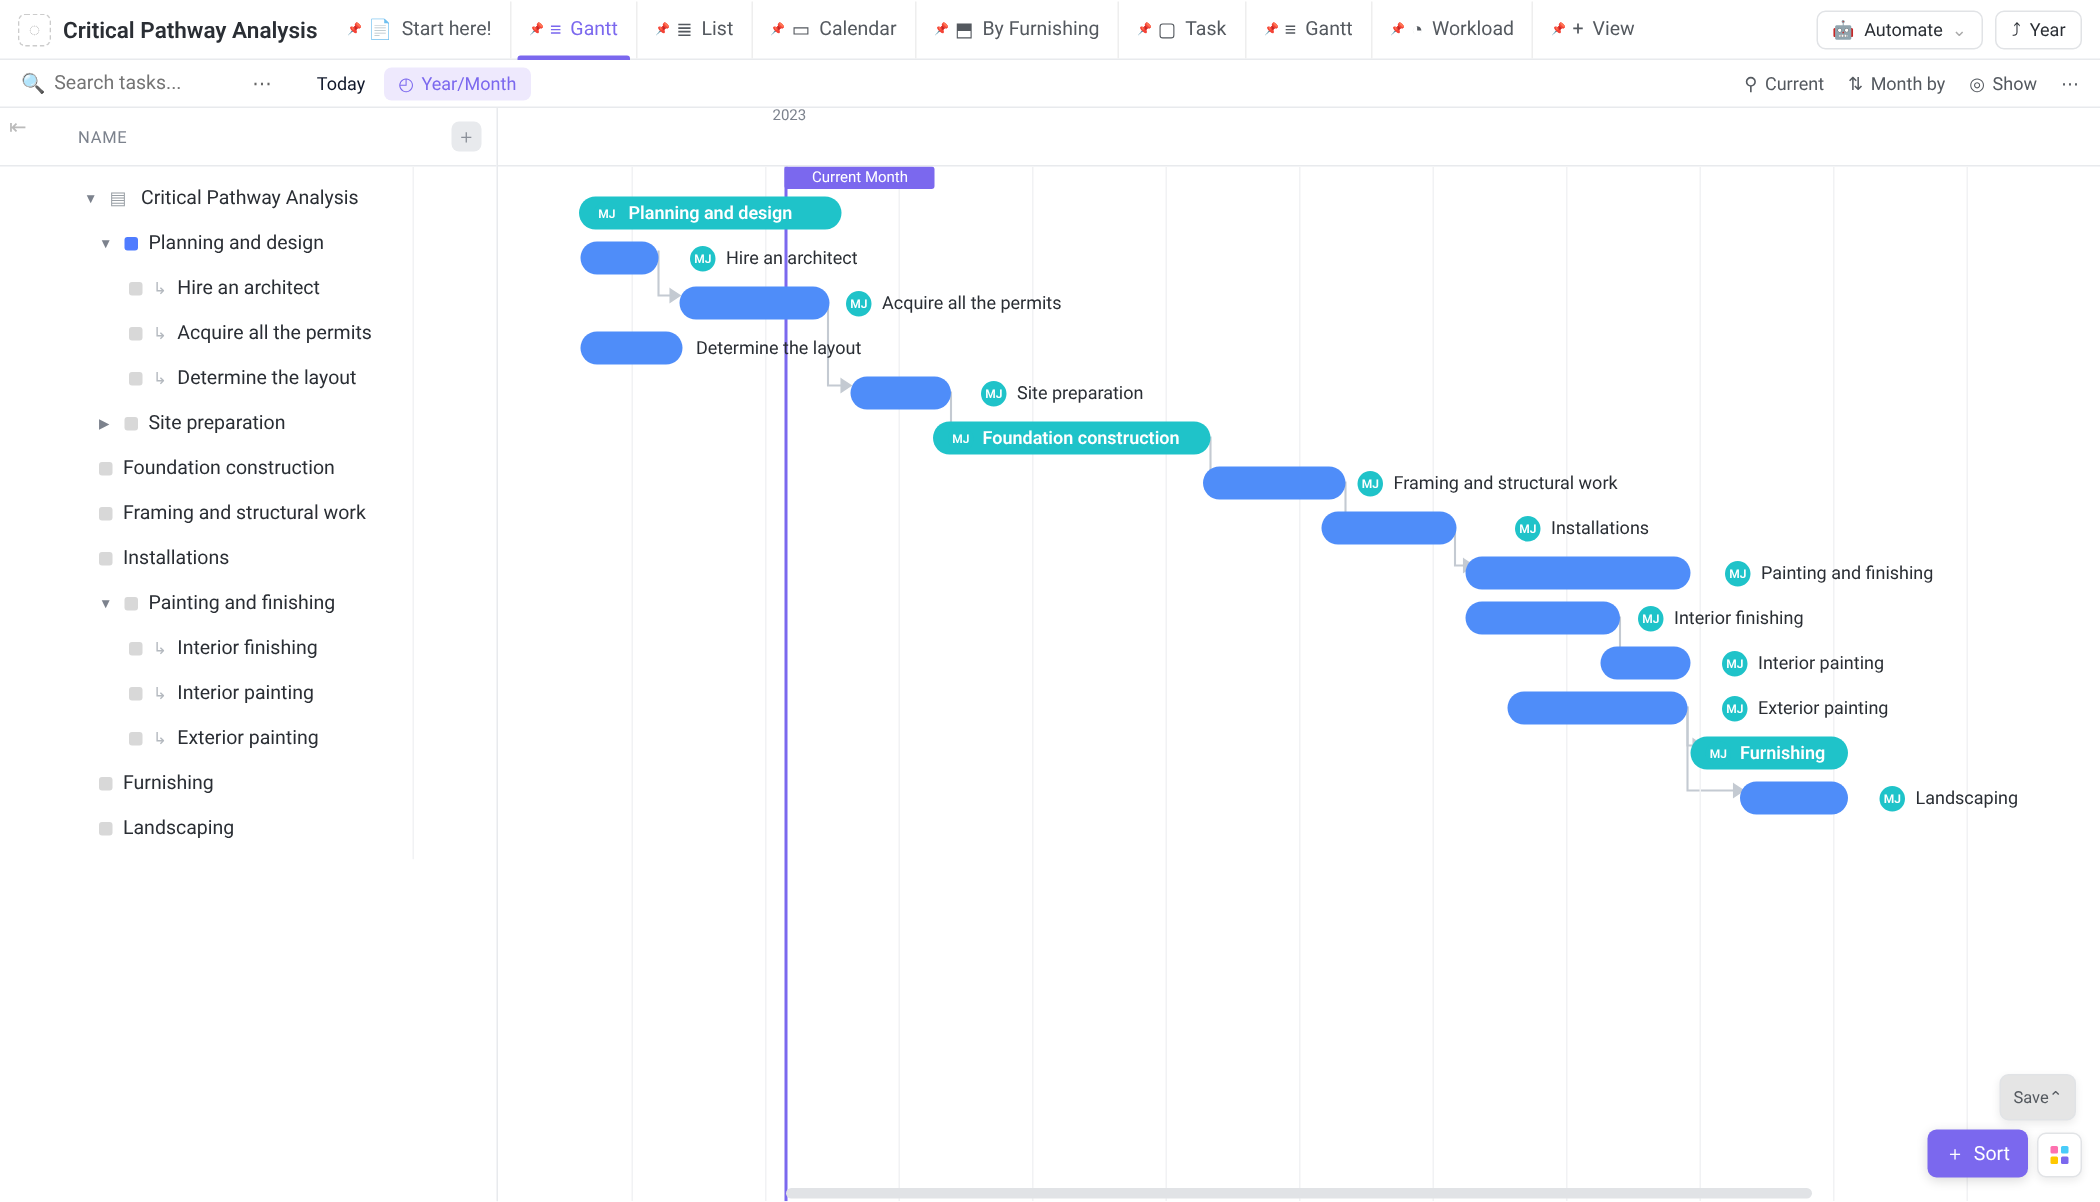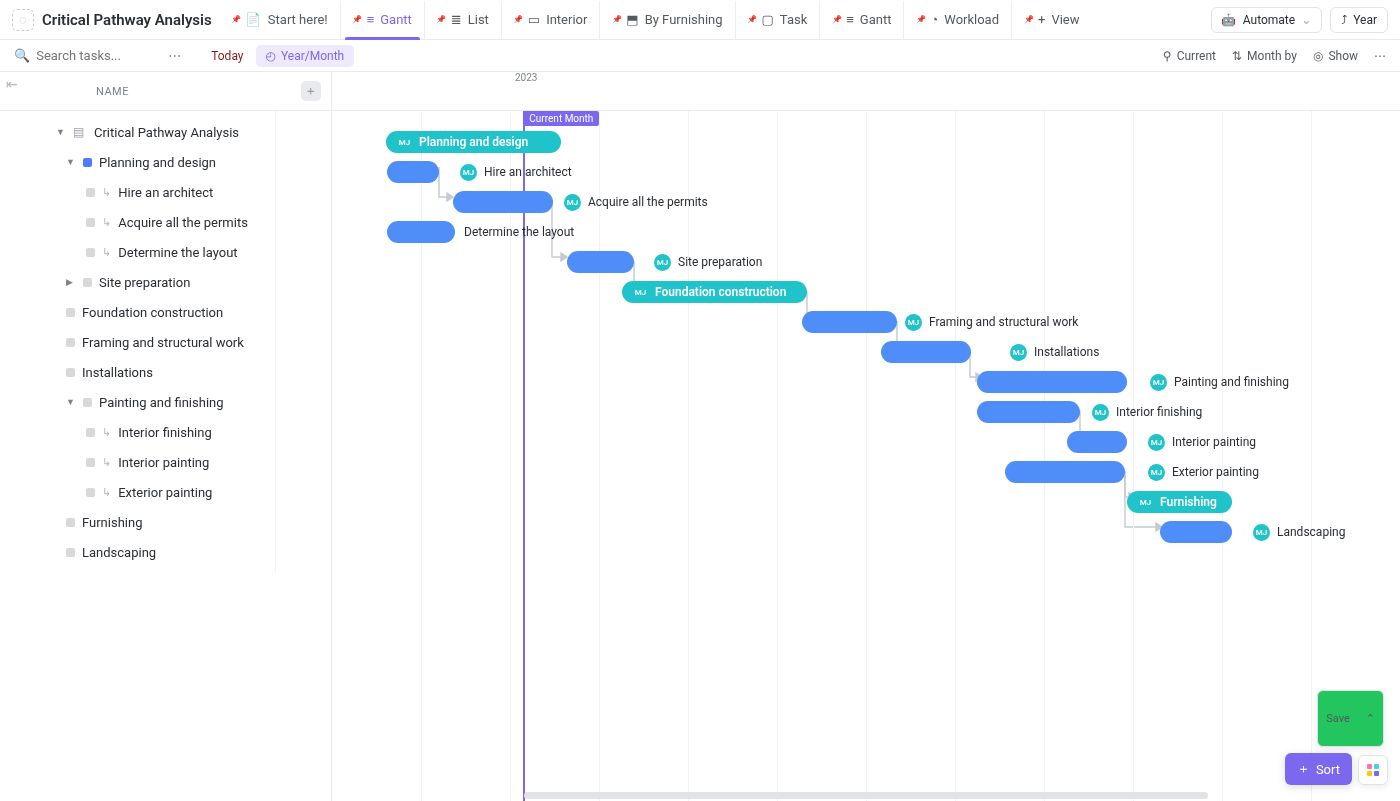--- a/index.html
+++ b/index.html
@@ -11,28 +11,28 @@
 .tab.first{border-left:none}
 .tab.active{color:#7b68ee}
 .tab.active::after{content:"";position:absolute;left:4px;right:4px;bottom:-1px;height:3px;background:#7b68ee;border-radius:2px 2px 0 0}
 .tab .ico{font-size:13px;color:inherit}
 .spacer{flex:1}
 .btn{display:flex;align-items:center;gap:6px;padding:5px 10px;border:1px solid #e1e3e6;border-radius:6px;cursor:pointer;font-size:12px;color:#2a2e34;background:#fff}
 .toolbar{height:32px;display:flex;align-items:center;border-bottom:1px solid #e8eaed;padding:0 14px;gap:12px}
 .search{display:flex;align-items:center;gap:6px;color:#9aa0a6;font-size:13px}
 .search input{border:none;outline:none;width:120px;font-size:13px;color:#2a2e34}
 .toolbar .dots{color:#666;cursor:pointer}
-.today-btn{color:#7f1d1d;cursor:pointer;font-size:12px;margin-left:18px}
+.today-btn{color:#0f172a;cursor:pointer;font-size:12px;margin-left:18px}
 .zoom-chip{background:#eee9fd;color:#7b68ee;padding:4px 10px;border-radius:5px;font-size:12px;display:flex;align-items:center;gap:5px;cursor:pointer}
 .right-tools{display:flex;align-items:center;gap:16px;color:#54595f;font-size:12px}
 .right-tools>div{display:flex;align-items:center;gap:5px;cursor:pointer}
 .main{display:flex;height:calc(100% - 72px);position:relative}
 .collapse-handle{position:absolute;left:6px;top:4px;color:#bbb;cursor:pointer;font-size:14px}
 .side{width:332px;border-right:1px solid #e8eaed;display:flex;flex-direction:column}
-.side-head{height:39px;border-bottom:1px solid #e8eaed;display:flex;align-items:center;padding:0 12px 0 96px;color:#7c828d;font-size:11px;letter-spacing:.5px;position:relative}
+.side-head{height:39px;border-bottom:1px solid #e8eaed;display:flex;align-items:center;padding:0 12px 0 52px;color:#7c828d;font-size:11px;letter-spacing:.5px;position:relative}
 .side-head .add{position:absolute;right:10px;width:20px;height:20px;background:#e8eaed;color:#8a8f98;border-radius:5px;display:flex;align-items:center;justify-content:center;cursor:pointer;font-size:13px}
 .tree{padding:6px 0;overflow:auto;position:relative}
 .tree::after{content:"";position:absolute;right:55px;top:0;bottom:0;width:1px;background:#f1f2f4}
 .row{height:30px;display:flex;align-items:center;gap:7px;cursor:pointer;padding-right:10px}
 .row.l0{padding-left:56px}
 .row.l1{padding-left:66px}
 .row.l2{padding-left:86px}
 .caret{width:10px;color:#7c828d;font-size:9px}
 .folder-ico{width:14px;color:#9aa0a6;font-size:12px}
 .status-sq{width:9px;height:9px;border-radius:2px;background:#d8d8d8;flex-shrink:0}
@@ -42,30 +42,30 @@
 .gantt{flex:1;position:relative;display:flex;flex-direction:column;overflow:hidden}
 .g-head{height:39px;border-bottom:1px solid #e8eaed;display:flex;flex-direction:row}
 .g-year{height:12px;position:relative}
 .g-year span{position:absolute;top:0;font-size:10px;color:#7c828d}
 .g-months{flex:1;display:flex}
 .g-months div{flex:1;text-align:center;font-size:11px;color:#7c828d;border-left:1px solid #f1f2f4;padding-top:6px}
 .g-months div:first-child{border-left:none}
 .g-body{flex:1;position:relative;overflow:hidden}
 .grid-col{position:absolute;top:0;bottom:0;border-right:1px solid #f1f2f4}
 .cur-month{position:absolute;top:0;bottom:0;border-right:2px solid #7b68ee}
-.cur-month .tag{position:absolute;top:0;left:0;background:#7b68ee;color:#fff;font-size:10px;padding:2px 6px;border-radius:2px;white-space:nowrap}
+.cur-month .tag{position:absolute;top:0;left:0;background:#7b68ee;color:#fff;font-size:10px;padding:2px 18px;border-radius:2px;white-space:nowrap}
 .bar-row{position:absolute;left:0;right:0;height:30px;display:flex;align-items:center}
 .bar{position:absolute;height:22px;border-radius:11px;background:#4f8df9;display:flex;align-items:center;padding:0 10px;color:#fff;font-size:12px;font-weight:600;gap:6px}
 .bar.teal{background:#1fc3c9}
 .bar.texted{justify-content:flex-start}
 .bar-label-out{position:absolute;display:flex;align-items:center;gap:7px;font-size:12px;color:#2a2e34}
 .avatar{width:17px;height:17px;border-radius:50%;background:#1fc3c9;color:#fff;font-size:8px;display:flex;align-items:center;justify-content:center;font-weight:600;flex-shrink:0}
 .dep{position:absolute;stroke:#c4cad2;stroke-width:1.4;fill:none}
 .dep .arrow{fill:#c4cad2}
-.float-save{position:absolute;right:16px;bottom:54px;background:#22c55e;border:1px solid #e1e3e6;border-radius:6px;padding:21px 8px;font-size:11px;color:#54595f;display:flex;align-items:center;gap:16px;cursor:pointer;box-shadow:0 2px 6px rgba(0,0,0,.08)}
+.float-save{position:absolute;right:16px;bottom:54px;background:#e5e5e5;border:1px solid #e1e3e6;border-radius:6px;padding:8px 8px;font-size:11px;color:#54595f;display:flex;align-items:center;gap:0;cursor:pointer;box-shadow:0 2px 6px rgba(0,0,0,.08)}
 .float-task{position:absolute;right:48px;bottom:16px;background:#7b68ee;color:#fff;border-radius:6px;padding:7px 12px;font-size:13px;display:flex;align-items:center;gap:6px;cursor:pointer;box-shadow:0 2px 8px rgba(0,0,0,.15)}
 .float-apps{position:absolute;right:12px;bottom:16px;width:30px;height:30px;border-radius:6px;background:#fff;border:1px solid #e1e3e6;display:flex;align-items:center;justify-content:center;cursor:pointer;box-shadow:0 2px 6px rgba(0,0,0,.08)}
 .dotgrid{display:grid;grid-template-columns:5px 5px;grid-template-rows:5px 5px;gap:2px}
 .dotgrid span{width:5px;height:5px;border-radius:1px}
 .scrollbar{position:absolute;bottom:0;left:0;right:0;height:12px;display:flex;align-items:center;justify-content:center}
 .scrollbar .thumb{height:7px;width:64%;background:#e1e3e6;border-radius:4px}
 .pin{font-size:8px;color:#9aa0a6;margin-right:-2px}
 </style>
 </head>
 <body>
@@ -85,21 +85,21 @@
         <span>Gantt</span>
       </div>
       <div class="tab">
         <span class="pin">📌</span>
         <span class="ico">≣</span>
         <span>List</span>
       </div>
       <div class="tab">
         <span class="pin">📌</span>
         <span class="ico">▭</span>
-        <span>Interior</span>
+        <span>Calendar</span>
       </div>
       <div class="tab">
         <span class="pin">📌</span>
         <span class="ico">⬒</span>
         <span>By Furnishing</span>
       </div>
       <div class="tab">
         <span class="pin">📌</span>
         <span class="ico">▢</span>
         <span>Task</span>

